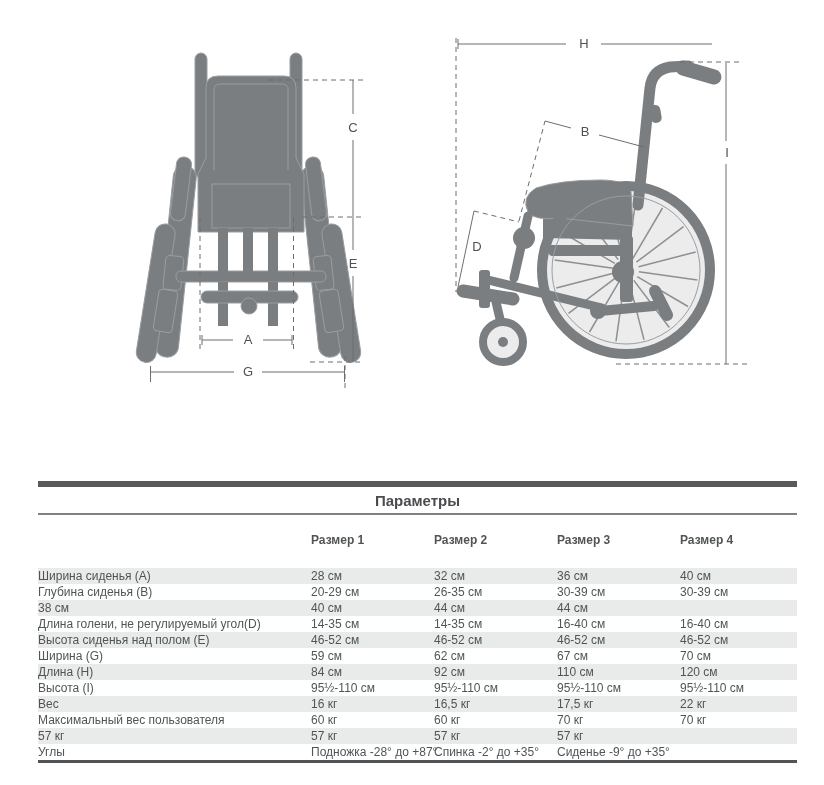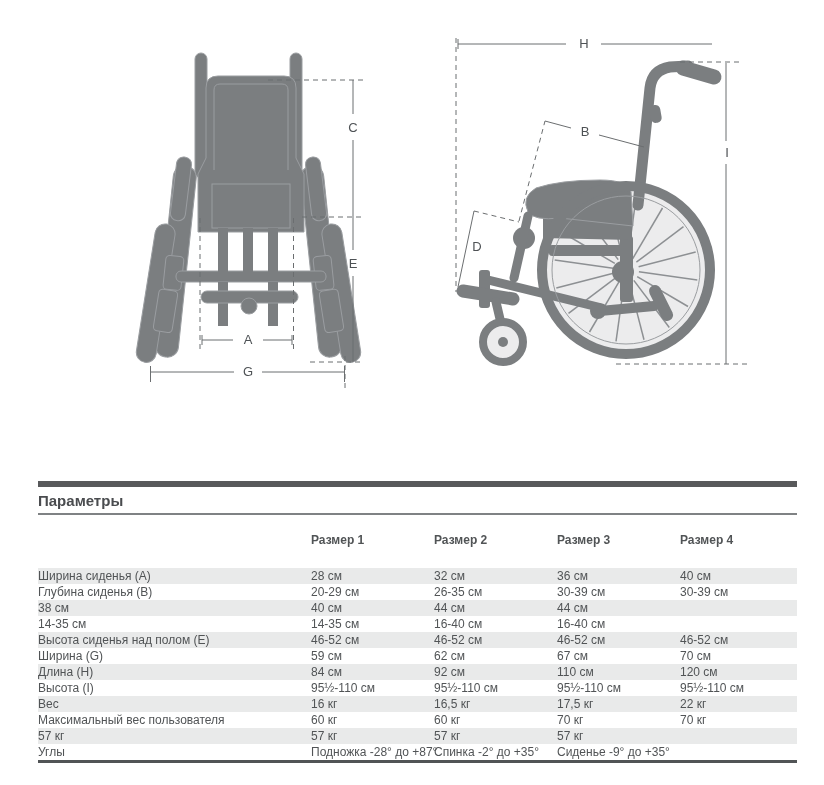--- a/index.html
+++ b/index.html
@@ -27,21 +27,21 @@
   .spoke{stroke:var(--spoke);stroke-width:1.5;}
   .rim-inner{fill:none;stroke:var(--outline);stroke-width:1;}
   .dimline{stroke:var(--dim);stroke-width:1;fill:none;}
   .dimdash{stroke:var(--dim);stroke-width:1;fill:none;stroke-dasharray:5 4;}
   .dimtext{fill:var(--dimtext);font-size:13px;font-family:"Liberation Sans",sans-serif;text-anchor:middle;}
 
   .params{position:absolute;left:38px;top:481px;width:759px;}
   .params-bar{height:6px;background:var(--bar);}
   .params-title{
     font-size:15px;font-weight:bold;color:#4a4c4f;
-    padding:5px 0 4px 0;border-bottom:2px solid var(--rule);
+    padding:5px 0 4px 0;border-bottom:2px solid var(--rule);text-align:center;
   }
   .datatable{position:absolute;left:38px;top:532px;width:759px;color:var(--tabletext);font-size:12px;}
   .t-head,.t-row{
     display:grid;grid-template-columns:273px 123px 123px 123px 1fr;
     height:16px;line-height:16px;white-space:nowrap;
   }
   .t-head{font-weight:bold;margin-bottom:20px;}
   .t-body{border-bottom:3px solid var(--tabletext);}
   .t-row.striped{background:var(--stripe);}
   .t-cell{overflow:visible;}
@@ -213,20 +213,21 @@
         <div class="t-cell">30-39 см</div>
         <div class="t-cell">30-39 см</div>
       </div>
       <div class="t-row striped">
         <div class="t-cell">38 см</div>
         <div class="t-cell">40 см</div>
         <div class="t-cell">44 см</div>
         <div class="t-cell">44 см</div>
       </div>
       <div class="t-row">
+        <div class="t-cell t-rowlabel">Длина голени, не регулируемый угол(D)</div>
         <div class="t-cell">14-35 см</div>
         <div class="t-cell">14-35 см</div>
         <div class="t-cell">16-40 см</div>
         <div class="t-cell">16-40 см</div>
       </div>
       <div class="t-row striped">
         <div class="t-cell t-rowlabel">Высота сиденья над полом (E)</div>
         <div class="t-cell">46-52 см</div>
         <div class="t-cell">46-52 см</div>
         <div class="t-cell">46-52 см</div>

